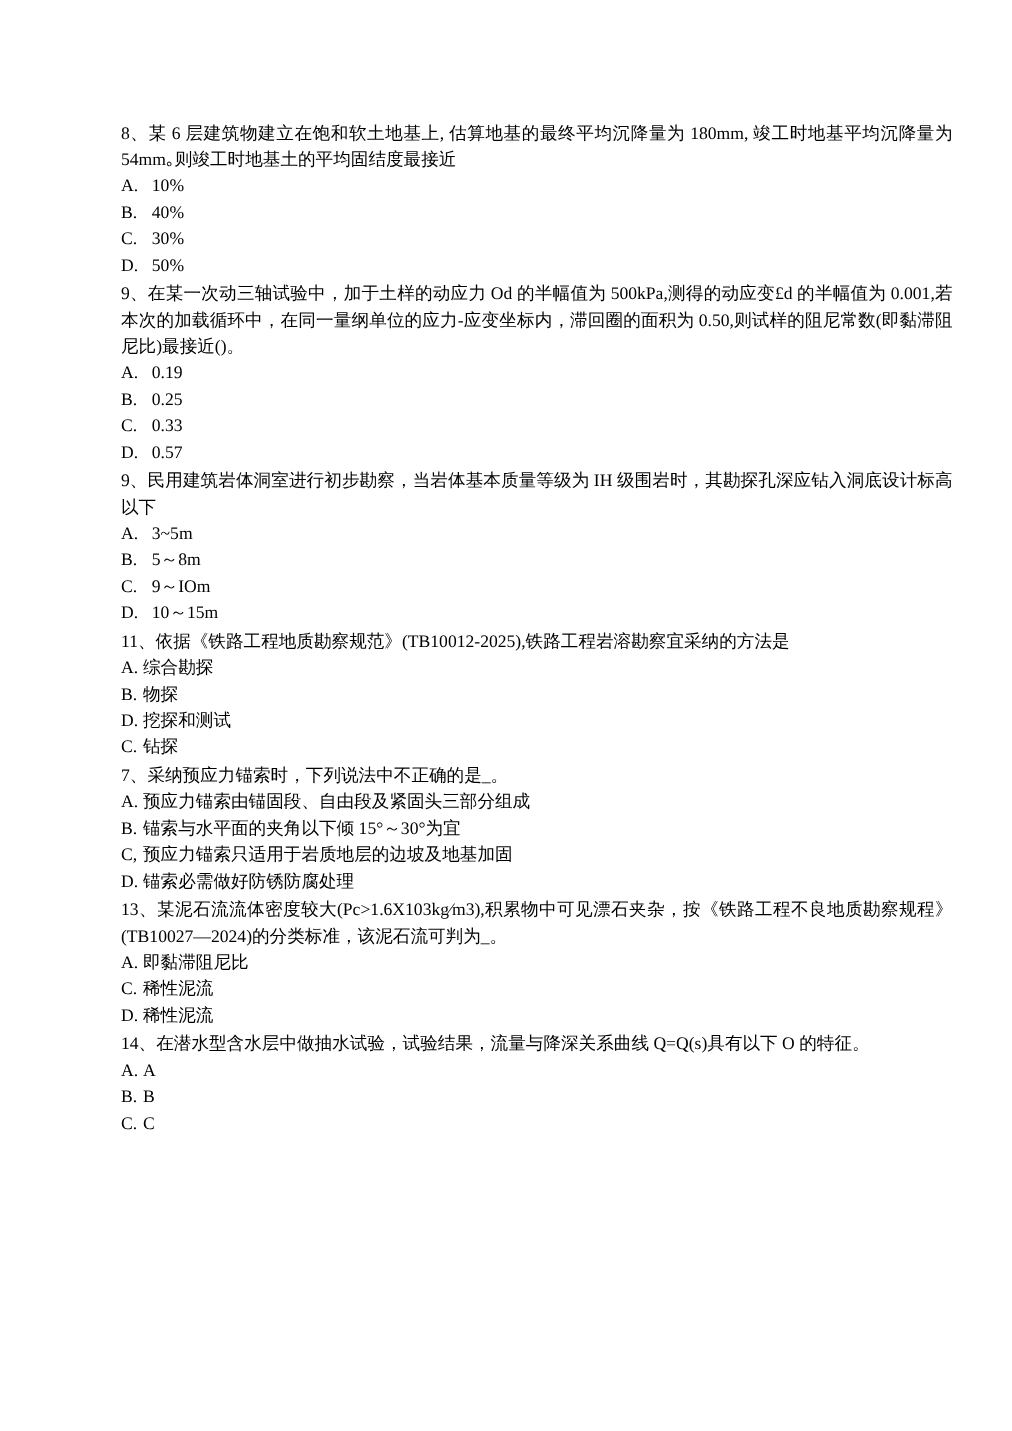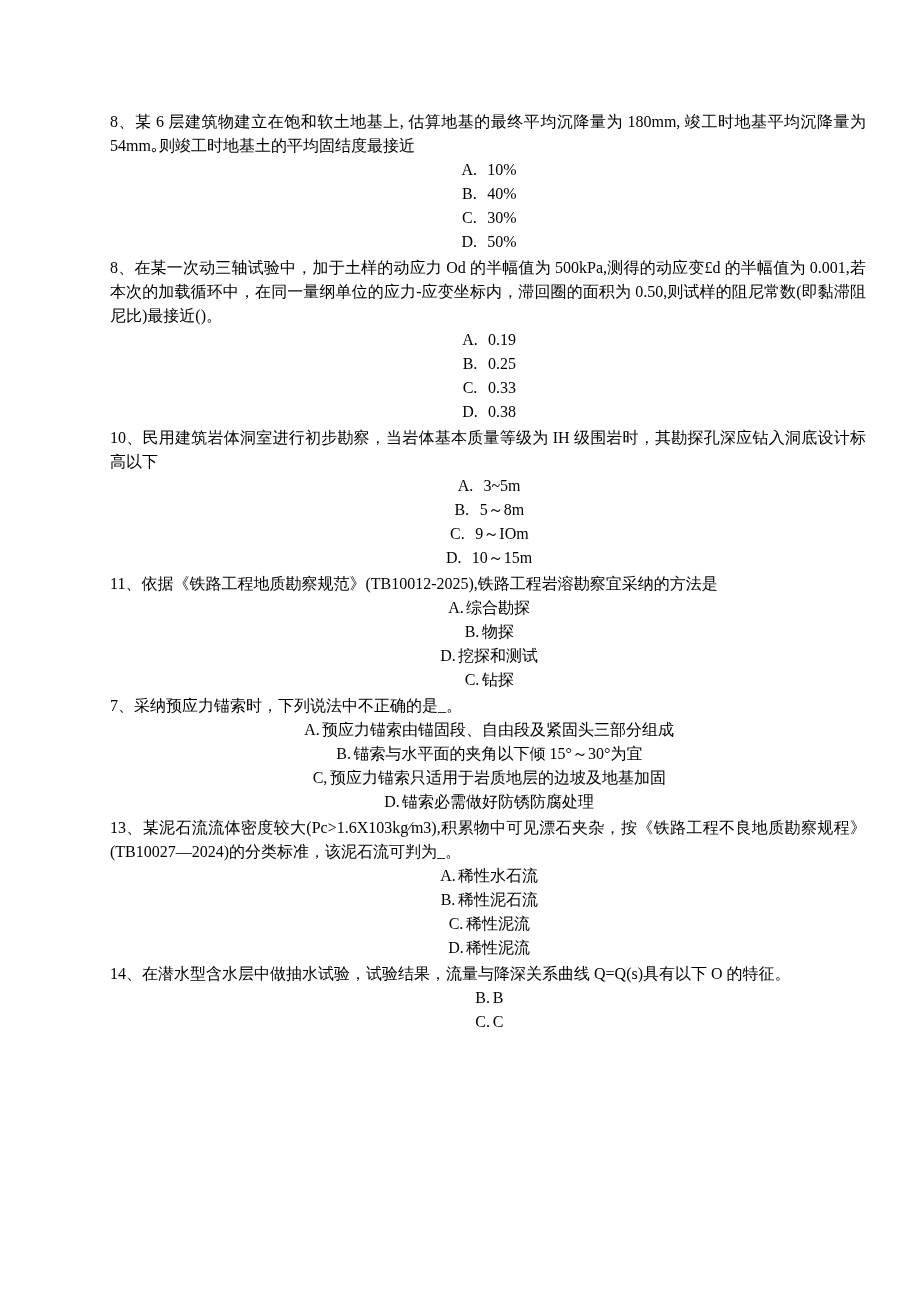--- a/index.html
+++ b/index.html
@@ -17,47 +17,46 @@
     box-sizing: border-box;
   }
   .question {
     margin-bottom: 2px;
   }
   .q-text {
     text-align: justify;
   }
   .choice {
     padding-left: 0;
-    text-align: center;
   }
   .choice-prefix {
     display: inline-block;
     min-width: 20px;
   }
 </style>
 </head>
 <body>
 
 <div class="page" id="page-root">
     <div class="question">
       <div class="q-text">8、某 6 层建筑物建立在饱和软土地基上, 估算地基的最终平均沉降量为 180mm, 竣工时地基平均沉降量为 54mm｡则竣工时地基土的平均固结度最接近</div>
       <div class="choice"><span class="choice-prefix">A.</span>&nbsp;&nbsp;<span>10%</span></div>
       <div class="choice"><span class="choice-prefix">B.</span>&nbsp;&nbsp;<span>40%</span></div>
       <div class="choice"><span class="choice-prefix">C.</span>&nbsp;&nbsp;<span>30%</span></div>
       <div class="choice"><span class="choice-prefix">D.</span>&nbsp;&nbsp;<span>50%</span></div>
     </div>
     <div class="question">
-      <div class="q-text">8、在某一次动三轴试验中，加于土样的动应力 Od 的半幅值为 500kPa,测得的动应变£d 的半幅值为 0.001,若本次的加载循环中，在同一量纲单位的应力-应变坐标内，滞回圈的面积为 0.50,则试样的阻尼常数(即黏滞阻尼比)最接近()。</div>
+      <div class="q-text">9、在某一次动三轴试验中，加于土样的动应力 Od 的半幅值为 500kPa,测得的动应变£d 的半幅值为 0.001,若本次的加载循环中，在同一量纲单位的应力-应变坐标内，滞回圈的面积为 0.50,则试样的阻尼常数(即黏滞阻尼比)最接近()。</div>
       <div class="choice"><span class="choice-prefix">A.</span>&nbsp;&nbsp;<span>0.19</span></div>
       <div class="choice"><span class="choice-prefix">B.</span>&nbsp;&nbsp;<span>0.25</span></div>
       <div class="choice"><span class="choice-prefix">C.</span>&nbsp;&nbsp;<span>0.33</span></div>
-      <div class="choice"><span class="choice-prefix">D.</span>&nbsp;&nbsp;<span>0.38</span></div>
+      <div class="choice"><span class="choice-prefix">D.</span>&nbsp;&nbsp;<span>0.57</span></div>
     </div>
     <div class="question">
-      <div class="q-text">10、民用建筑岩体洞室进行初步勘察，当岩体基本质量等级为 IH 级围岩时，其勘探孔深应钻入洞底设计标高以下</div>
+      <div class="q-text">9、民用建筑岩体洞室进行初步勘察，当岩体基本质量等级为 IH 级围岩时，其勘探孔深应钻入洞底设计标高以下</div>
       <div class="choice"><span class="choice-prefix">A.</span>&nbsp;&nbsp;<span>3~5m</span></div>
       <div class="choice"><span class="choice-prefix">B.</span>&nbsp;&nbsp;<span>5～8m</span></div>
       <div class="choice"><span class="choice-prefix">C.</span>&nbsp;&nbsp;<span>9～IOm</span></div>
       <div class="choice"><span class="choice-prefix">D.</span>&nbsp;&nbsp;<span>10～15m</span></div>
     </div>
     <div class="question">
       <div class="q-text">11、依据《铁路工程地质勘察规范》(TB10012-2025),铁路工程岩溶勘察宜采纳的方法是</div>
       <div class="choice"><span class="choice-prefix">A.</span><span>综合勘探</span></div>
       <div class="choice"><span class="choice-prefix">B.</span><span>物探</span></div>
       <div class="choice"><span class="choice-prefix">D.</span><span>挖探和测试</span></div>
@@ -65,23 +64,23 @@
     </div>
     <div class="question">
       <div class="q-text">7、采纳预应力锚索时，下列说法中不正确的是_。</div>
       <div class="choice"><span class="choice-prefix">A.</span><span>预应力锚索由锚固段、自由段及紧固头三部分组成</span></div>
       <div class="choice"><span class="choice-prefix">B.</span><span>锚索与水平面的夹角以下倾 15°～30°为宜</span></div>
       <div class="choice"><span class="choice-prefix">C,</span><span>预应力锚索只适用于岩质地层的边坡及地基加固</span></div>
       <div class="choice"><span class="choice-prefix">D.</span><span>锚索必需做好防锈防腐处理</span></div>
     </div>
     <div class="question">
       <div class="q-text">13、某泥石流流体密度较大(Pc&gt;1.6X103kg⁄m3),积累物中可见漂石夹杂，按《铁路工程不良地质勘察规程》(TB10027—2024)的分类标准，该泥石流可判为_。</div>
-      <div class="choice"><span class="choice-prefix">A.</span><span>稀性水石流</span></div>
-      <div class="choice"><span class="choice-prefix">B.</span><span>稀性泥石流</span></div>
+      <div class="choice"><span class="choice-prefix">A.</span><span>即黏滞阻尼比</span></div>
       <div class="choice"><span class="choice-prefix">C.</span><span>稀性泥流</span></div>
       <div class="choice"><span class="choice-prefix">D.</span><span>稀性泥流</span></div>
     </div>
     <div class="question">
       <div class="q-text">14、在潜水型含水层中做抽水试验，试验结果，流量与降深关系曲线 Q=Q(s)具有以下 O 的特征。</div>
+      <div class="choice"><span class="choice-prefix">A.</span><span>A</span></div>
       <div class="choice"><span class="choice-prefix">B.</span><span>B</span></div>
       <div class="choice"><span class="choice-prefix">C.</span><span>C</span></div>
     </div>
   </div>
 
 </body></html>

